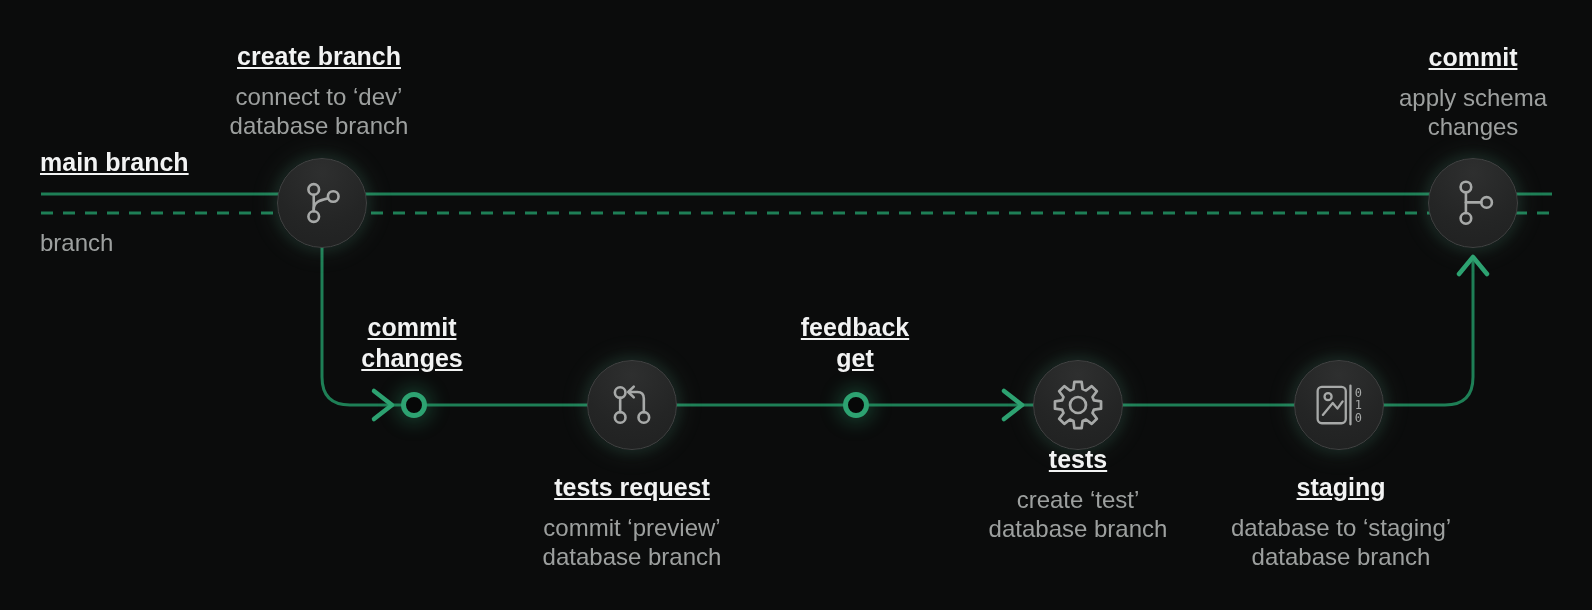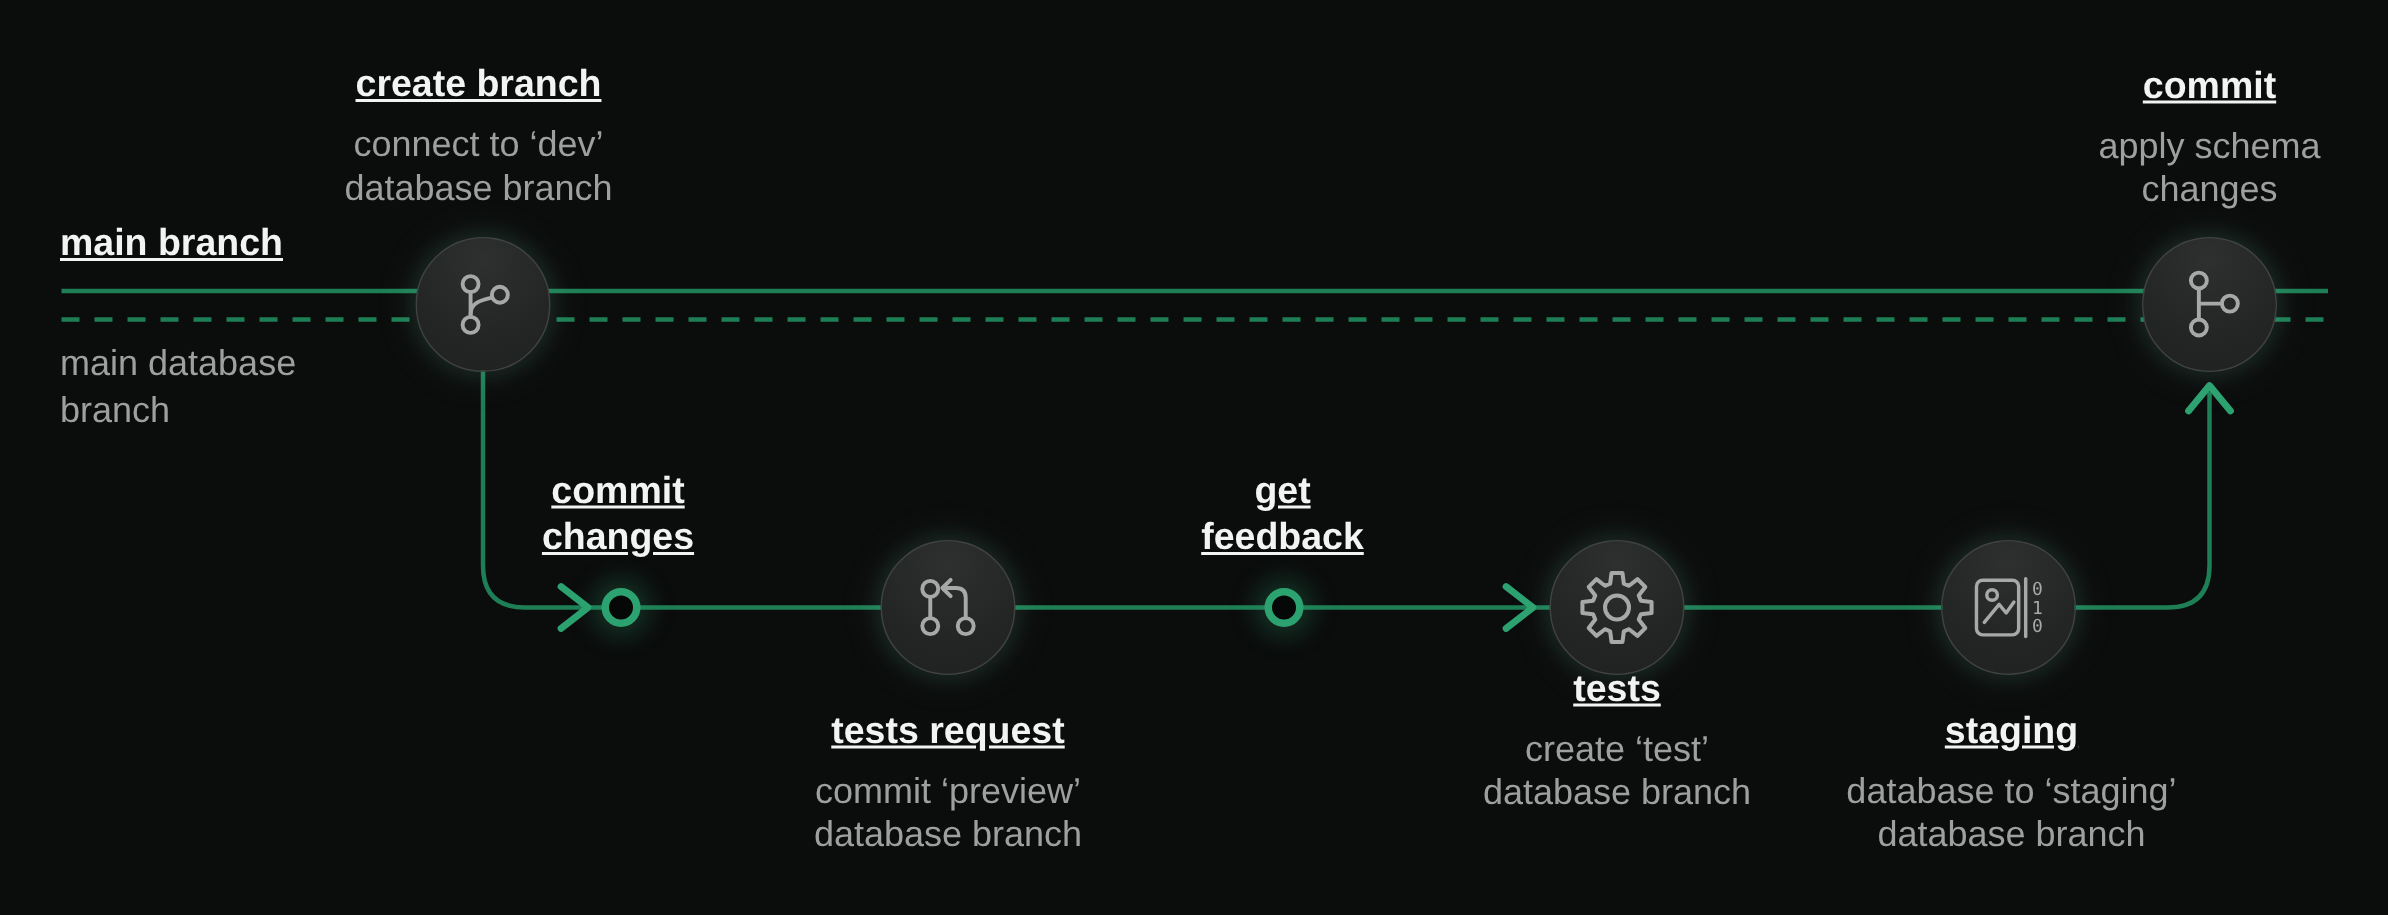--- a/index.html
+++ b/index.html
@@ -57,21 +57,20 @@
     <path d="M41 194 H1552" stroke="#1e7f56" stroke-width="3" fill="none"></path>
     <path d="M41 213 H1552" stroke="#1e7f56" stroke-width="3" fill="none" stroke-dasharray="12 10"></path>
     <path d="M322 226 V377 Q322 405 350 405 H1445 Q1473 405 1473 377 V261" stroke="#1e7f56" stroke-width="3" fill="none"></path>
     <polyline points="374,391 392,405 374,419" stroke="#2da271" stroke-width="4.5" fill="none" stroke-linecap="round" stroke-linejoin="round"></polyline>
     <polyline points="1004,391 1022,405 1004,419" stroke="#2da271" stroke-width="4.5" fill="none" stroke-linecap="round" stroke-linejoin="round"></polyline>
     <polyline points="1459,274 1473,257 1487,274" stroke="#2da271" stroke-width="4.5" fill="none" stroke-linecap="round" stroke-linejoin="round"></polyline>
   </svg>
 
   <div class="lbl t-title lbl-main-branch">main branch</div>
   <div class="lbl t-sub lbl-main-db">
-    <div>main database</div>
     <div>branch</div>
   </div>
 
   <div class="lbl center lbl-create">
     <div class="t-title">create branch</div>
     <div class="t-sub sub-gap">
       <div>connect to ‘dev’</div>
       <div>database branch</div>
     </div>
   </div>
@@ -103,22 +102,22 @@
   </div>
   <div class="lbl center lbl-pr">
     <div class="t-title">tests request</div>
     <div class="t-sub sub-gap">
       <div>commit ‘preview’</div>
       <div>database branch</div>
     </div>
   </div>
 
   <div class="lbl center t-title lbl-feedback">
+    <div>feedback</div>
     <div>get</div>
-    <div>feedback</div>
   </div>
   <div class="ring ring-feedback"></div>
 
   <div class="node node-tests">
     <svg width="54" height="54" viewBox="0 0 44 44">
       <path d="M34.97 18.28 L40.77 19.03 L40.77 24.97 L34.97 25.72 L33.81 28.54 L37.37 33.17 L33.17 37.37 L28.54 33.81 L25.72 34.97 L24.97 40.77 L19.03 40.77 L18.28 34.97 L15.46 33.81 L10.83 37.37 L6.63 33.17 L10.19 28.54 L9.03 25.72 L3.23 24.97 L3.23 19.03 L9.03 18.28 L10.19 15.46 L6.63 10.83 L10.83 6.63 L15.46 10.19 L18.28 9.03 L19.03 3.23 L24.97 3.23 L25.72 9.03 L28.54 10.19 L33.17 6.63 L37.37 10.83 L33.81 15.46 Z"></path>
       <circle cx="22" cy="22" r="6.5"></circle>
     </svg>
   </div>
   <div class="lbl center lbl-tests">

